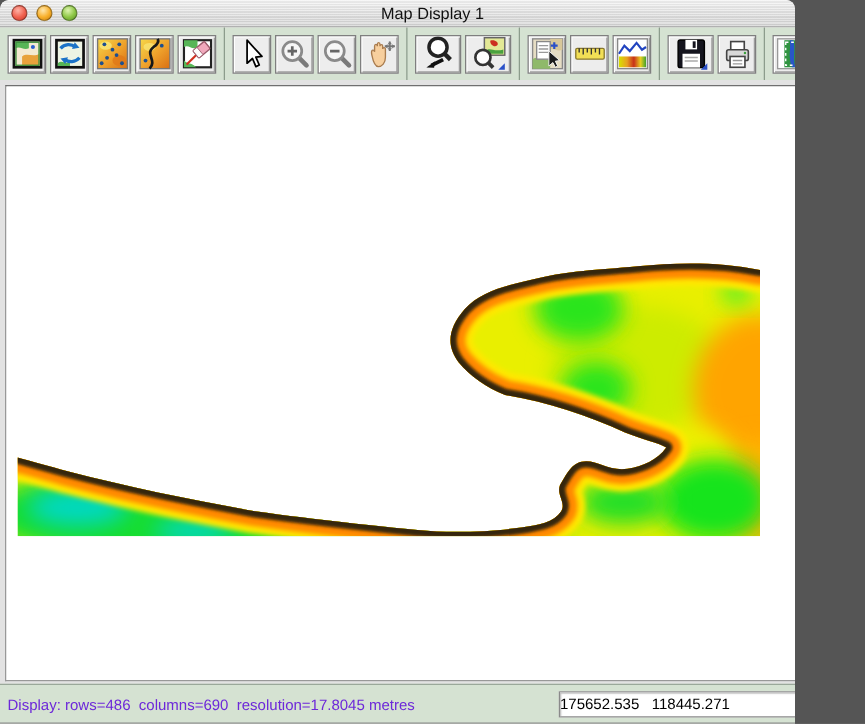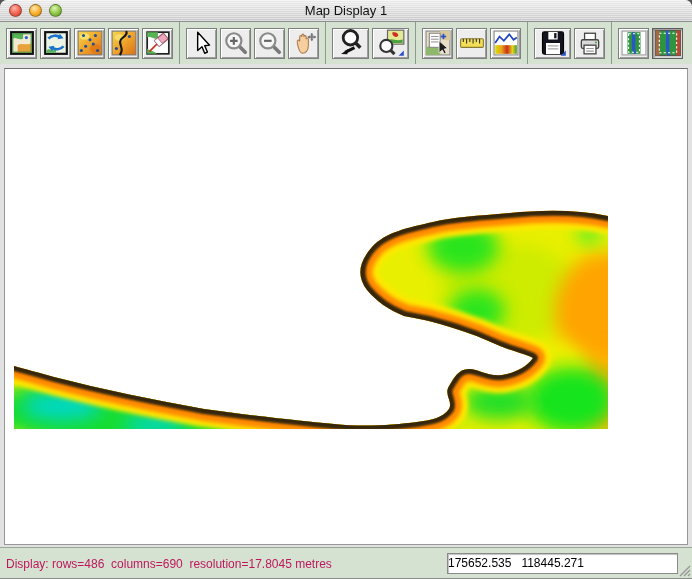--- a/index.html
+++ b/index.html
@@ -1,18 +1,18 @@
 <!DOCTYPE html>
 <html><head>
 <meta charset="utf-8">
 <style>
   html,body{margin:0;padding:0;background:#555;}
   *{box-sizing:border-box;}
   .window{
-    position:relative;width:692px;height:579px;overflow:hidden;
+    position:relative;width:636px;height:579px;overflow:hidden;
     font-family:"Liberation Sans","DejaVu Sans",sans-serif;
     background:#e4e4e4;border-radius:7px 7px 0 0;
   }
   
   .titlebar{
     position:absolute;left:0;top:0;width:692px;height:22px;
     background:
       repeating-linear-gradient(0deg, rgba(255,255,255,.30) 0 1px, rgba(0,0,0,.045) 1px 2px),
       linear-gradient(#f4f4f4,#d2d2d2);
     border-bottom:1px solid #8f8f8f;border-radius:7px 7px 0 0;
@@ -51,21 +51,21 @@
     background:#ffffff;border:1px solid #989898;border-top-color:#6f6f6f;
   }
   .map-canvas svg{position:absolute;left:0;top:0;}
   
   .statusbar{
     position:absolute;left:0;top:547px;width:692px;height:32px;
     background:#d5e2d2;border-top:1px solid #9aa89a;border-bottom:1px solid #8a8a8a;
   }
   .status-text{
     position:absolute;left:6px;top:0;height:32px;line-height:32px;
-    font-size:12px;color:#be185d;white-space:pre;
+    font-size:12px;color:#6d28d9;white-space:pre;
   }
   .coord-box{
     position:absolute;right:14px;top:5px;width:231px;height:21px;
     background:#ffffff;border:1px solid #8a8a8a;
     box-shadow:inset 1px 1px 1px rgba(0,0,0,.25);
     font-size:12px;line-height:19px;text-align:left;color:#000;white-space:pre;
   }
   .grip{position:absolute;right:1px;bottom:1px;}
 </style>
 </head>

